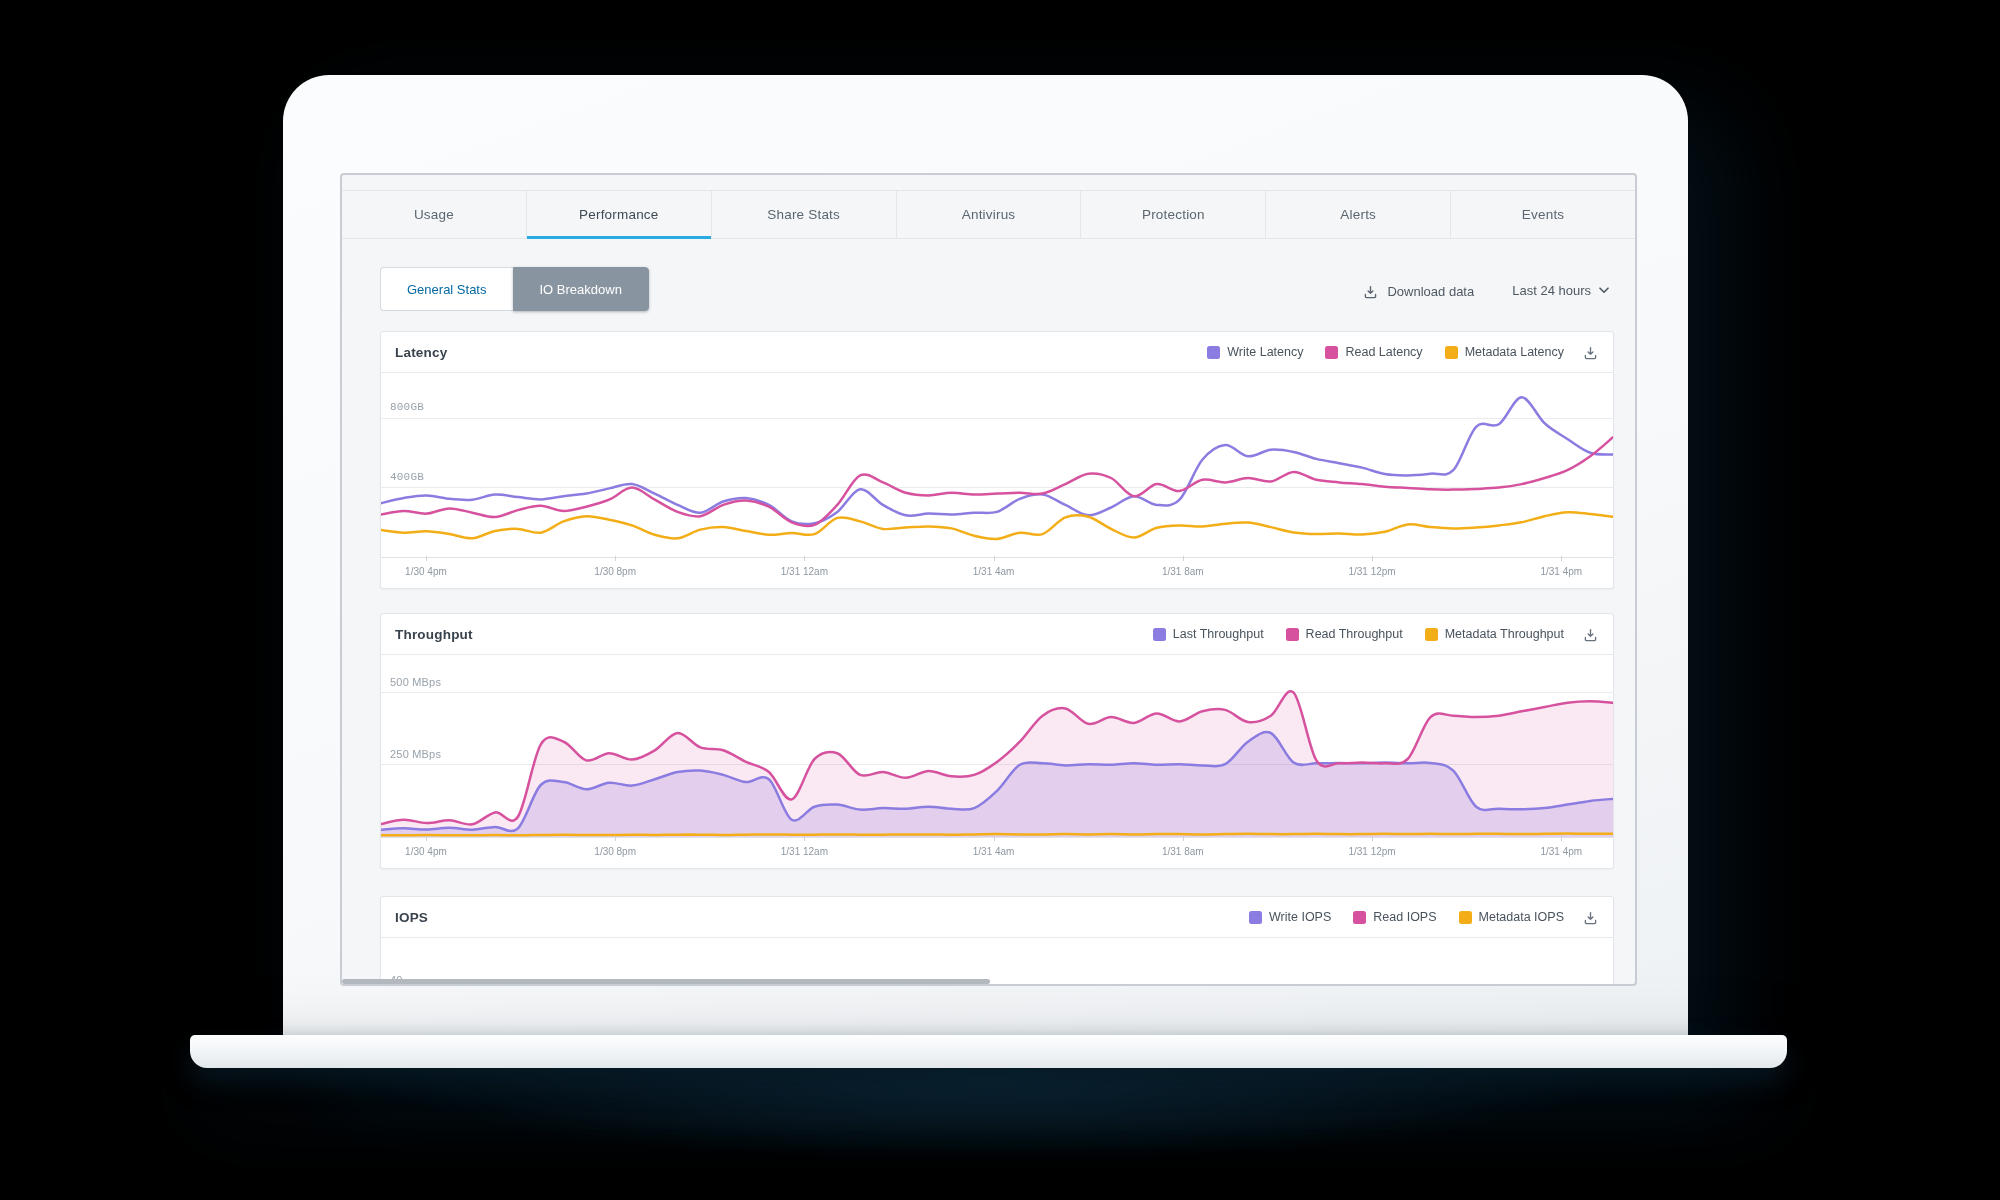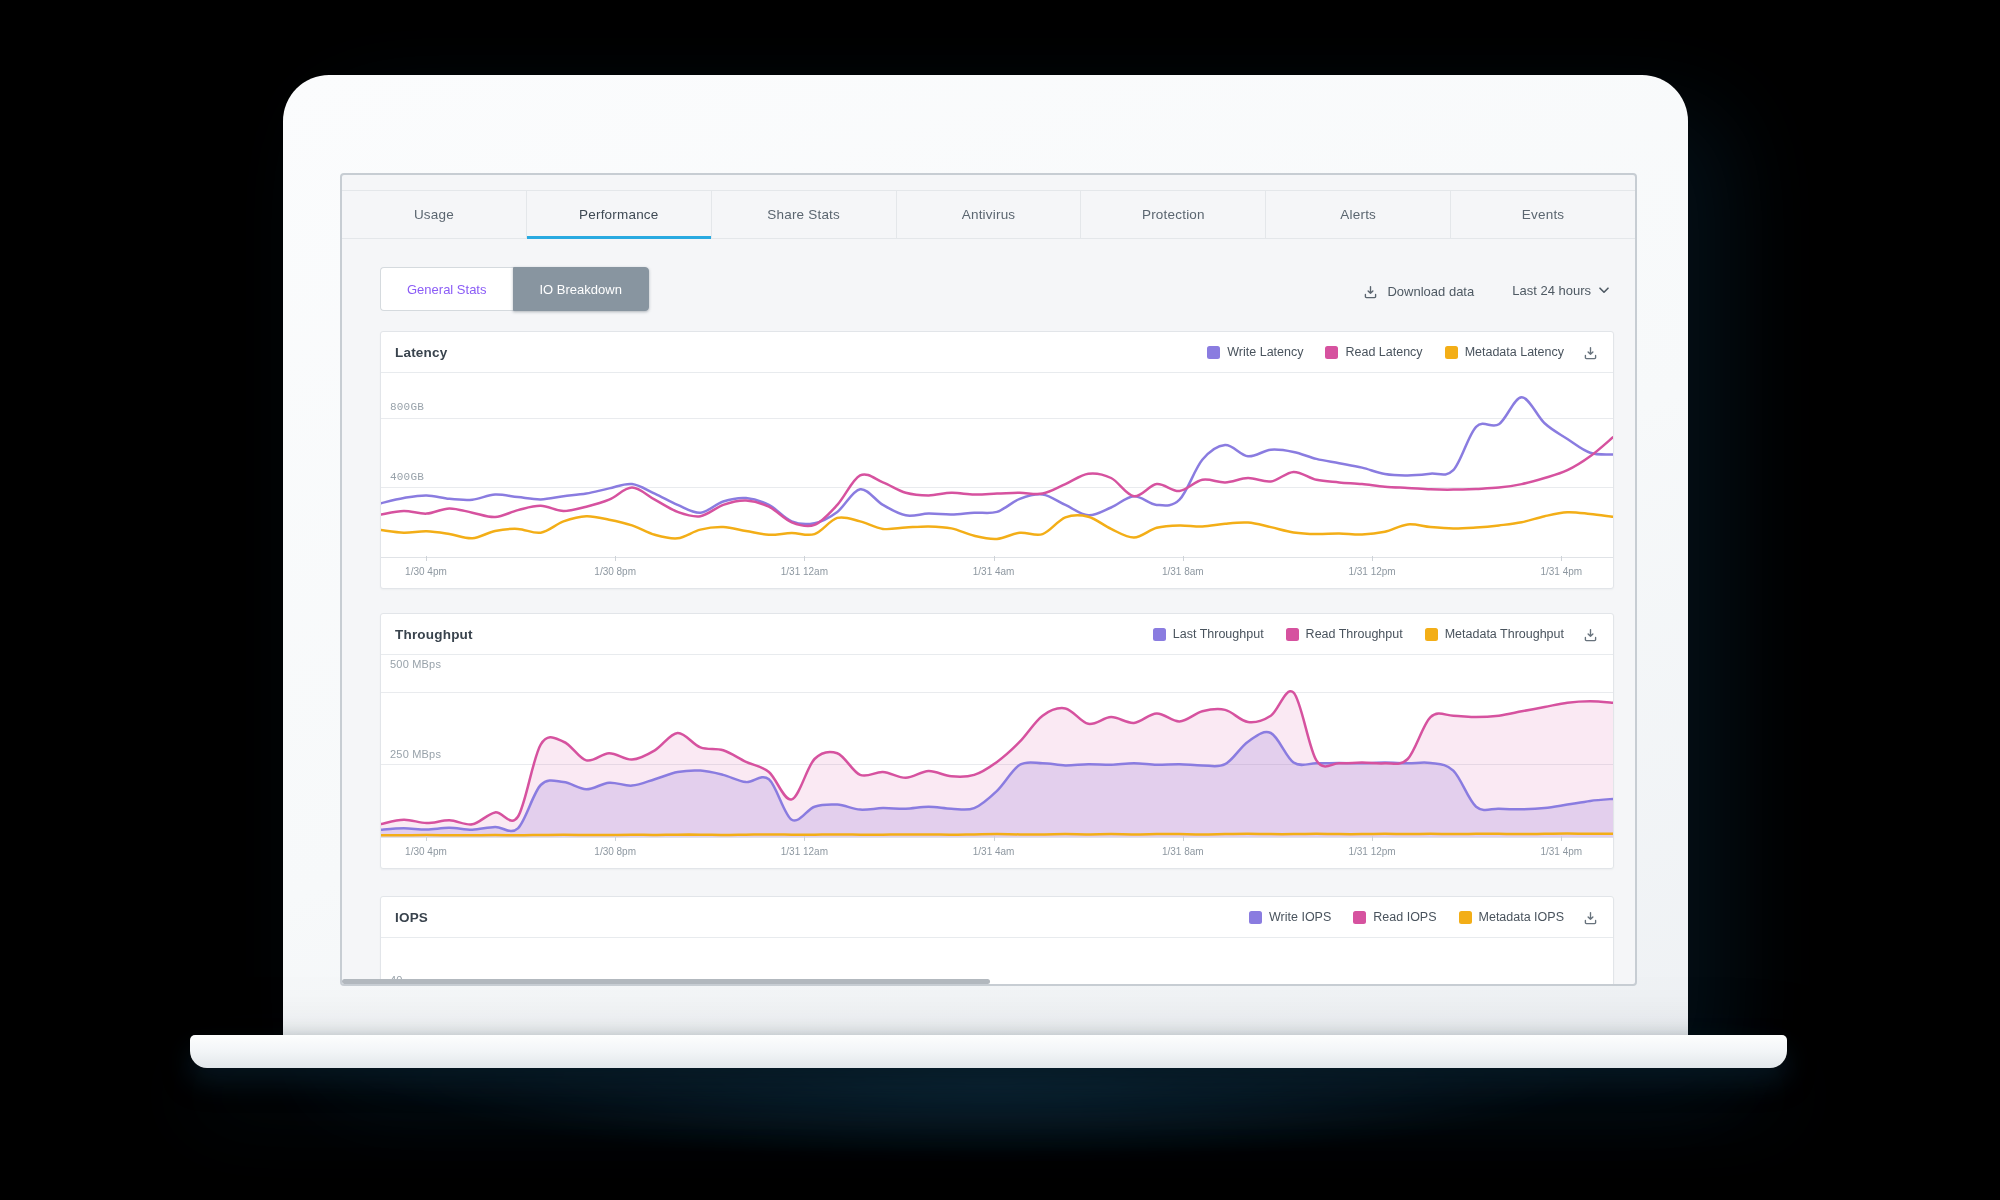--- a/index.html
+++ b/index.html
@@ -46,21 +46,21 @@
     position:absolute;left:0;right:0;bottom:-1px;height:3px;background:#29aae1;
   }
   
   .subtabs{position:absolute;left:38px;top:92px;height:44px;display:flex;}
   .subtab{
     display:flex;align-items:center;justify-content:center;
     font-size:13px;padding:0 26px;cursor:pointer;
   }
   .subtab.inactive{
     background:#fff;border:1px solid #d5dade;border-right:none;
-    border-radius:4px 0 0 4px;color:#8b5cf6;
+    border-radius:4px 0 0 4px;color:#0369a1;
   }
   .subtab.active{
     background:#8895a0;border:1px solid #8895a0;border-radius:0 4px 4px 0;
     color:#fff;box-shadow:0 1px 3px rgba(40,55,70,.35);text-align:right;
   }
   .toolbar{
     position:absolute;right:26px;top:108px;height:30px;
     display:flex;align-items:flex-start;gap:38px;
   }
   .tool-item{display:flex;align-items:center;gap:8px;font-size:13px;color:#4e5963;cursor:pointer;}
@@ -244,21 +244,21 @@
     <div class="plot plot-throughput">
         <svg width="1232" height="182" viewBox="0 0 1232 182">
           <line x1="0" x2="1232" y1="37.6" y2="37.6" stroke="#e9ebee" shape-rendering="crispEdges"></line>
           <line x1="0" x2="1232" y1="109.8" y2="109.8" stroke="#e9ebee" shape-rendering="crispEdges"></line>
           <path d="M0.0,174.8C3.8,174.5 15.2,173.4 22.8,173.3C30.4,173.3 38.0,174.6 45.6,174.5C53.2,174.4 60.8,172.7 68.4,172.8C76.0,172.8 83.7,174.9 91.3,174.8C98.9,174.6 106.5,172.1 114.1,171.9C121.7,171.6 129.3,180.3 136.9,173.3C144.5,166.4 152.1,137.7 159.7,130.0C167.3,122.3 174.9,126.4 182.5,127.1C190.1,127.8 197.7,134.2 205.3,134.3C212.9,134.4 220.5,128.3 228.1,127.7C235.8,127.1 243.4,131.2 251.0,130.6C258.6,130.0 266.2,126.5 273.8,124.2C281.4,122.0 289.0,118.4 296.6,117.0C304.2,115.6 311.8,115.1 319.4,115.6C327.0,116.0 334.6,118.0 342.2,119.9C349.8,121.8 357.4,126.4 365.0,127.1C372.6,127.8 380.2,118.0 387.9,124.2C395.5,130.5 403.1,160.1 410.7,164.7C418.3,169.2 425.9,154.2 433.5,151.7C441.1,149.2 448.7,149.2 456.3,149.6C463.9,150.1 471.5,154.0 479.1,154.6C486.7,155.1 494.3,153.3 501.9,153.1C509.5,153.0 517.1,153.9 524.7,153.7C532.3,153.4 540.0,151.7 547.6,151.7C555.2,151.7 562.8,153.4 570.4,153.7C578.0,153.9 585.6,156.1 593.2,153.1C600.8,150.1 608.4,143.0 616.0,135.8C623.6,128.6 631.2,114.4 638.8,109.8C646.4,105.2 654.0,108.2 661.6,108.3C669.2,108.4 676.8,110.2 684.4,110.4C692.0,110.5 699.7,109.3 707.3,109.2C714.9,109.1 722.5,109.9 730.1,109.8C737.7,109.6 745.3,108.3 752.9,108.3C760.5,108.3 768.1,109.6 775.7,109.8C783.3,109.9 790.9,109.1 798.5,109.2C806.1,109.3 813.7,110.4 821.3,110.4C828.9,110.4 836.5,113.1 844.1,109.2C851.8,105.3 859.4,91.9 867.0,86.7C874.6,81.5 882.2,74.5 889.8,78.0C897.4,81.5 905.0,102.4 912.6,107.5C920.2,112.5 927.8,108.2 935.4,108.3C943.0,108.4 950.6,108.0 958.2,108.0C965.8,108.0 973.4,108.4 981.0,108.3C988.6,108.2 996.2,107.5 1003.9,107.5C1011.5,107.5 1019.1,108.2 1026.7,108.3C1034.3,108.4 1041.9,106.8 1049.5,108.0C1057.1,109.2 1064.7,108.3 1072.3,115.6C1079.9,122.8 1087.5,145.3 1095.1,151.7C1102.7,158.0 1110.3,153.3 1117.9,153.7C1125.5,154.1 1133.1,154.4 1140.7,154.3C1148.3,154.2 1156.0,153.9 1163.6,153.1C1171.2,152.3 1178.8,150.8 1186.4,149.6C1194.0,148.4 1201.6,146.9 1209.2,145.9C1216.8,144.9 1228.2,144.2 1232.0,143.9L1232,182L0,182Z" fill="rgba(138,124,224,0.22)" stroke="none"></path>
           <path d="M0.0,169.0C3.8,168.3 15.2,164.8 22.8,164.7C30.4,164.5 38.0,168.0 45.6,168.1C53.2,168.2 60.8,165.1 68.4,165.2C76.0,165.4 83.7,170.6 91.3,169.3C98.9,168.0 106.5,158.7 114.1,157.4C121.7,156.2 129.3,173.1 136.9,161.8C144.5,150.5 152.1,102.1 159.7,89.6C167.3,77.0 174.9,84.0 182.5,86.7C190.1,89.3 197.7,103.5 205.3,105.4C212.9,107.4 220.5,98.4 228.1,98.2C235.8,98.1 243.4,105.1 251.0,104.6C258.6,104.1 266.2,99.8 273.8,95.3C281.4,90.9 289.0,78.5 296.6,78.0C304.2,77.5 311.8,89.6 319.4,92.4C327.0,95.3 334.6,92.9 342.2,95.3C349.8,97.7 357.4,103.3 365.0,106.9C372.6,110.5 380.2,110.7 387.9,117.0C395.5,123.3 403.1,146.6 410.7,144.4C418.3,142.3 425.9,111.7 433.5,104.0C441.1,96.3 448.7,95.6 456.3,98.2C463.9,100.9 471.5,116.8 479.1,119.9C486.7,123.0 494.3,116.5 501.9,117.0C509.5,117.5 517.1,122.9 524.7,122.8C532.3,122.6 540.0,116.4 547.6,116.1C555.2,115.9 562.8,120.7 570.4,121.3C578.0,122.0 585.6,122.3 593.2,119.9C600.8,117.5 608.4,112.4 616.0,106.9C623.6,101.4 631.2,94.4 638.8,86.7C646.4,79.0 654.0,66.2 661.6,60.7C669.2,55.1 676.8,52.1 684.4,53.4C692.0,54.8 699.7,67.3 707.3,68.8C714.9,70.2 722.5,62.3 730.1,62.1C737.7,62.0 745.3,68.5 752.9,67.9C760.5,67.3 768.1,58.6 775.7,58.4C783.3,58.1 790.9,66.8 798.5,66.4C806.1,66.1 813.7,58.3 821.3,56.3C828.9,54.4 836.5,53.1 844.1,54.9C851.8,56.7 859.4,66.1 867.0,67.0C874.6,68.0 882.2,65.6 889.8,60.7C897.4,55.8 905.0,30.1 912.6,37.6C920.2,45.0 927.8,93.6 935.4,105.4C943.0,117.2 950.6,108.0 958.2,108.3C965.8,108.7 973.4,107.5 981.0,107.5C988.6,107.5 996.2,108.9 1003.9,108.3C1011.5,107.8 1019.1,111.7 1026.7,104.0C1034.3,96.3 1041.9,69.3 1049.5,62.1C1057.1,54.9 1064.7,60.7 1072.3,60.7C1079.9,60.7 1087.5,62.1 1095.1,62.1C1102.7,62.1 1110.3,61.6 1117.9,60.7C1125.5,59.7 1133.1,57.8 1140.7,56.3C1148.3,54.9 1156.0,53.4 1163.6,52.0C1171.2,50.6 1178.8,48.6 1186.4,47.7C1194.0,46.7 1201.6,46.2 1209.2,46.2C1216.8,46.2 1228.2,47.4 1232.0,47.7L1232,182L0,182Z" fill="rgba(214,82,159,0.13)" stroke="none"></path>
           <path d="M0.0,174.8C3.8,174.5 15.2,173.4 22.8,173.3C30.4,173.3 38.0,174.6 45.6,174.5C53.2,174.4 60.8,172.7 68.4,172.8C76.0,172.8 83.7,174.9 91.3,174.8C98.9,174.6 106.5,172.1 114.1,171.9C121.7,171.6 129.3,180.3 136.9,173.3C144.5,166.4 152.1,137.7 159.7,130.0C167.3,122.3 174.9,126.4 182.5,127.1C190.1,127.8 197.7,134.2 205.3,134.3C212.9,134.4 220.5,128.3 228.1,127.7C235.8,127.1 243.4,131.2 251.0,130.6C258.6,130.0 266.2,126.5 273.8,124.2C281.4,122.0 289.0,118.4 296.6,117.0C304.2,115.6 311.8,115.1 319.4,115.6C327.0,116.0 334.6,118.0 342.2,119.9C349.8,121.8 357.4,126.4 365.0,127.1C372.6,127.8 380.2,118.0 387.9,124.2C395.5,130.5 403.1,160.1 410.7,164.7C418.3,169.2 425.9,154.2 433.5,151.7C441.1,149.2 448.7,149.2 456.3,149.6C463.9,150.1 471.5,154.0 479.1,154.6C486.7,155.1 494.3,153.3 501.9,153.1C509.5,153.0 517.1,153.9 524.7,153.7C532.3,153.4 540.0,151.7 547.6,151.7C555.2,151.7 562.8,153.4 570.4,153.7C578.0,153.9 585.6,156.1 593.2,153.1C600.8,150.1 608.4,143.0 616.0,135.8C623.6,128.6 631.2,114.4 638.8,109.8C646.4,105.2 654.0,108.2 661.6,108.3C669.2,108.4 676.8,110.2 684.4,110.4C692.0,110.5 699.7,109.3 707.3,109.2C714.9,109.1 722.5,109.9 730.1,109.8C737.7,109.6 745.3,108.3 752.9,108.3C760.5,108.3 768.1,109.6 775.7,109.8C783.3,109.9 790.9,109.1 798.5,109.2C806.1,109.3 813.7,110.4 821.3,110.4C828.9,110.4 836.5,113.1 844.1,109.2C851.8,105.3 859.4,91.9 867.0,86.7C874.6,81.5 882.2,74.5 889.8,78.0C897.4,81.5 905.0,102.4 912.6,107.5C920.2,112.5 927.8,108.2 935.4,108.3C943.0,108.4 950.6,108.0 958.2,108.0C965.8,108.0 973.4,108.4 981.0,108.3C988.6,108.2 996.2,107.5 1003.9,107.5C1011.5,107.5 1019.1,108.2 1026.7,108.3C1034.3,108.4 1041.9,106.8 1049.5,108.0C1057.1,109.2 1064.7,108.3 1072.3,115.6C1079.9,122.8 1087.5,145.3 1095.1,151.7C1102.7,158.0 1110.3,153.3 1117.9,153.7C1125.5,154.1 1133.1,154.4 1140.7,154.3C1148.3,154.2 1156.0,153.9 1163.6,153.1C1171.2,152.3 1178.8,150.8 1186.4,149.6C1194.0,148.4 1201.6,146.9 1209.2,145.9C1216.8,144.9 1228.2,144.2 1232.0,143.9" fill="none" stroke="#8a7ce0" stroke-width="2.5" stroke-linecap="round"></path>
           <path d="M0.0,169.0C3.8,168.3 15.2,164.8 22.8,164.7C30.4,164.5 38.0,168.0 45.6,168.1C53.2,168.2 60.8,165.1 68.4,165.2C76.0,165.4 83.7,170.6 91.3,169.3C98.9,168.0 106.5,158.7 114.1,157.4C121.7,156.2 129.3,173.1 136.9,161.8C144.5,150.5 152.1,102.1 159.7,89.6C167.3,77.0 174.9,84.0 182.5,86.7C190.1,89.3 197.7,103.5 205.3,105.4C212.9,107.4 220.5,98.4 228.1,98.2C235.8,98.1 243.4,105.1 251.0,104.6C258.6,104.1 266.2,99.8 273.8,95.3C281.4,90.9 289.0,78.5 296.6,78.0C304.2,77.5 311.8,89.6 319.4,92.4C327.0,95.3 334.6,92.9 342.2,95.3C349.8,97.7 357.4,103.3 365.0,106.9C372.6,110.5 380.2,110.7 387.9,117.0C395.5,123.3 403.1,146.6 410.7,144.4C418.3,142.3 425.9,111.7 433.5,104.0C441.1,96.3 448.7,95.6 456.3,98.2C463.9,100.9 471.5,116.8 479.1,119.9C486.7,123.0 494.3,116.5 501.9,117.0C509.5,117.5 517.1,122.9 524.7,122.8C532.3,122.6 540.0,116.4 547.6,116.1C555.2,115.9 562.8,120.7 570.4,121.3C578.0,122.0 585.6,122.3 593.2,119.9C600.8,117.5 608.4,112.4 616.0,106.9C623.6,101.4 631.2,94.4 638.8,86.7C646.4,79.0 654.0,66.2 661.6,60.7C669.2,55.1 676.8,52.1 684.4,53.4C692.0,54.8 699.7,67.3 707.3,68.8C714.9,70.2 722.5,62.3 730.1,62.1C737.7,62.0 745.3,68.5 752.9,67.9C760.5,67.3 768.1,58.6 775.7,58.4C783.3,58.1 790.9,66.8 798.5,66.4C806.1,66.1 813.7,58.3 821.3,56.3C828.9,54.4 836.5,53.1 844.1,54.9C851.8,56.7 859.4,66.1 867.0,67.0C874.6,68.0 882.2,65.6 889.8,60.7C897.4,55.8 905.0,30.1 912.6,37.6C920.2,45.0 927.8,93.6 935.4,105.4C943.0,117.2 950.6,108.0 958.2,108.3C965.8,108.7 973.4,107.5 981.0,107.5C988.6,107.5 996.2,108.9 1003.9,108.3C1011.5,107.8 1019.1,111.7 1026.7,104.0C1034.3,96.3 1041.9,69.3 1049.5,62.1C1057.1,54.9 1064.7,60.7 1072.3,60.7C1079.9,60.7 1087.5,62.1 1095.1,62.1C1102.7,62.1 1110.3,61.6 1117.9,60.7C1125.5,59.7 1133.1,57.8 1140.7,56.3C1148.3,54.9 1156.0,53.4 1163.6,52.0C1171.2,50.6 1178.8,48.6 1186.4,47.7C1194.0,46.7 1201.6,46.2 1209.2,46.2C1216.8,46.2 1228.2,47.4 1232.0,47.7" fill="none" stroke="#d6529f" stroke-width="2.5" stroke-linecap="round"></path>
           <path d="M0.0,180.3C3.8,180.3 15.2,180.3 22.8,180.3C30.4,180.2 38.0,180.0 45.6,180.0C53.2,180.0 60.8,180.2 68.4,180.3C76.0,180.3 83.7,180.3 91.3,180.3C98.9,180.2 106.5,180.0 114.1,180.0C121.7,180.0 129.3,180.3 136.9,180.3C144.5,180.3 152.1,180.1 159.7,180.0C167.3,179.9 174.9,179.7 182.5,179.7C190.1,179.7 197.7,179.9 205.3,180.0C212.9,180.0 220.5,180.0 228.1,180.0C235.8,179.9 243.4,179.7 251.0,179.7C258.6,179.7 266.2,180.0 273.8,180.0C281.4,180.0 289.0,179.7 296.6,179.7C304.2,179.6 311.8,179.6 319.4,179.7C327.0,179.7 334.6,180.0 342.2,180.0C349.8,180.0 357.4,179.8 365.0,179.7C372.6,179.6 380.2,179.4 387.9,179.4C395.5,179.4 403.1,179.6 410.7,179.7C418.3,179.7 425.9,179.7 433.5,179.7C441.1,179.6 448.7,179.4 456.3,179.4C463.9,179.4 471.5,179.6 479.1,179.7C486.7,179.7 494.3,179.7 501.9,179.7C509.5,179.6 517.1,179.4 524.7,179.4C532.3,179.4 540.0,179.4 547.6,179.4C555.2,179.4 562.8,179.7 570.4,179.7C578.0,179.7 585.6,179.5 593.2,179.4C600.8,179.3 608.4,179.1 616.0,179.1C623.6,179.1 631.2,179.4 638.8,179.4C646.4,179.4 654.0,179.4 661.6,179.4C669.2,179.4 676.8,179.1 684.4,179.1C692.0,179.1 699.7,179.4 707.3,179.4C714.9,179.4 722.5,179.1 730.1,179.1C737.7,179.1 745.3,179.4 752.9,179.4C760.5,179.4 768.1,179.2 775.7,179.1C783.3,179.1 790.9,179.1 798.5,179.1C806.1,179.2 813.7,179.4 821.3,179.4C828.9,179.4 836.5,179.2 844.1,179.1C851.8,179.0 859.4,178.8 867.0,178.8C874.6,178.8 882.2,179.1 889.8,179.1C897.4,179.2 905.0,179.2 912.6,179.1C920.2,179.1 927.8,178.8 935.4,178.8C943.0,178.8 950.6,179.1 958.2,179.1C965.8,179.2 973.4,179.2 981.0,179.1C988.6,179.1 996.2,178.8 1003.9,178.8C1011.5,178.8 1019.1,179.1 1026.7,179.1C1034.3,179.1 1041.9,178.8 1049.5,178.8C1057.1,178.8 1064.7,179.1 1072.3,179.1C1079.9,179.1 1087.5,178.9 1095.1,178.8C1102.7,178.8 1110.3,178.8 1117.9,178.8C1125.5,178.9 1133.1,179.1 1140.7,179.1C1148.3,179.1 1156.0,178.9 1163.6,178.8C1171.2,178.7 1178.8,178.5 1186.4,178.5C1194.0,178.5 1201.6,178.8 1209.2,178.8C1216.8,178.9 1228.2,178.8 1232.0,178.8" fill="none" stroke="#f3ae17" stroke-width="2.5" stroke-linecap="round"></path>
         </svg>
-        <div class="ytick" style="top: 3px;">500 MBps</div>
+        <div class="ytick" style="top: 21px;">500 MBps</div>
         <div class="ytick" style="top: 92.7778px;">250 MBps</div>
       </div>
     <div class="axis">
         <div class="xtick-mark" style="left: 3.65%;"></div>
         <div class="xtick-label" style="left: 3.65%;">1/30 4pm</div>
         <div class="xtick-mark" style="left: 19.0083%;"></div>
         <div class="xtick-label" style="left: 19.0083%;">1/30 8pm</div>
         <div class="xtick-mark" style="left: 34.3667%;"></div>
         <div class="xtick-label" style="left: 34.3667%;">1/31 12am</div>
         <div class="xtick-mark" style="left: 49.725%;"></div>

